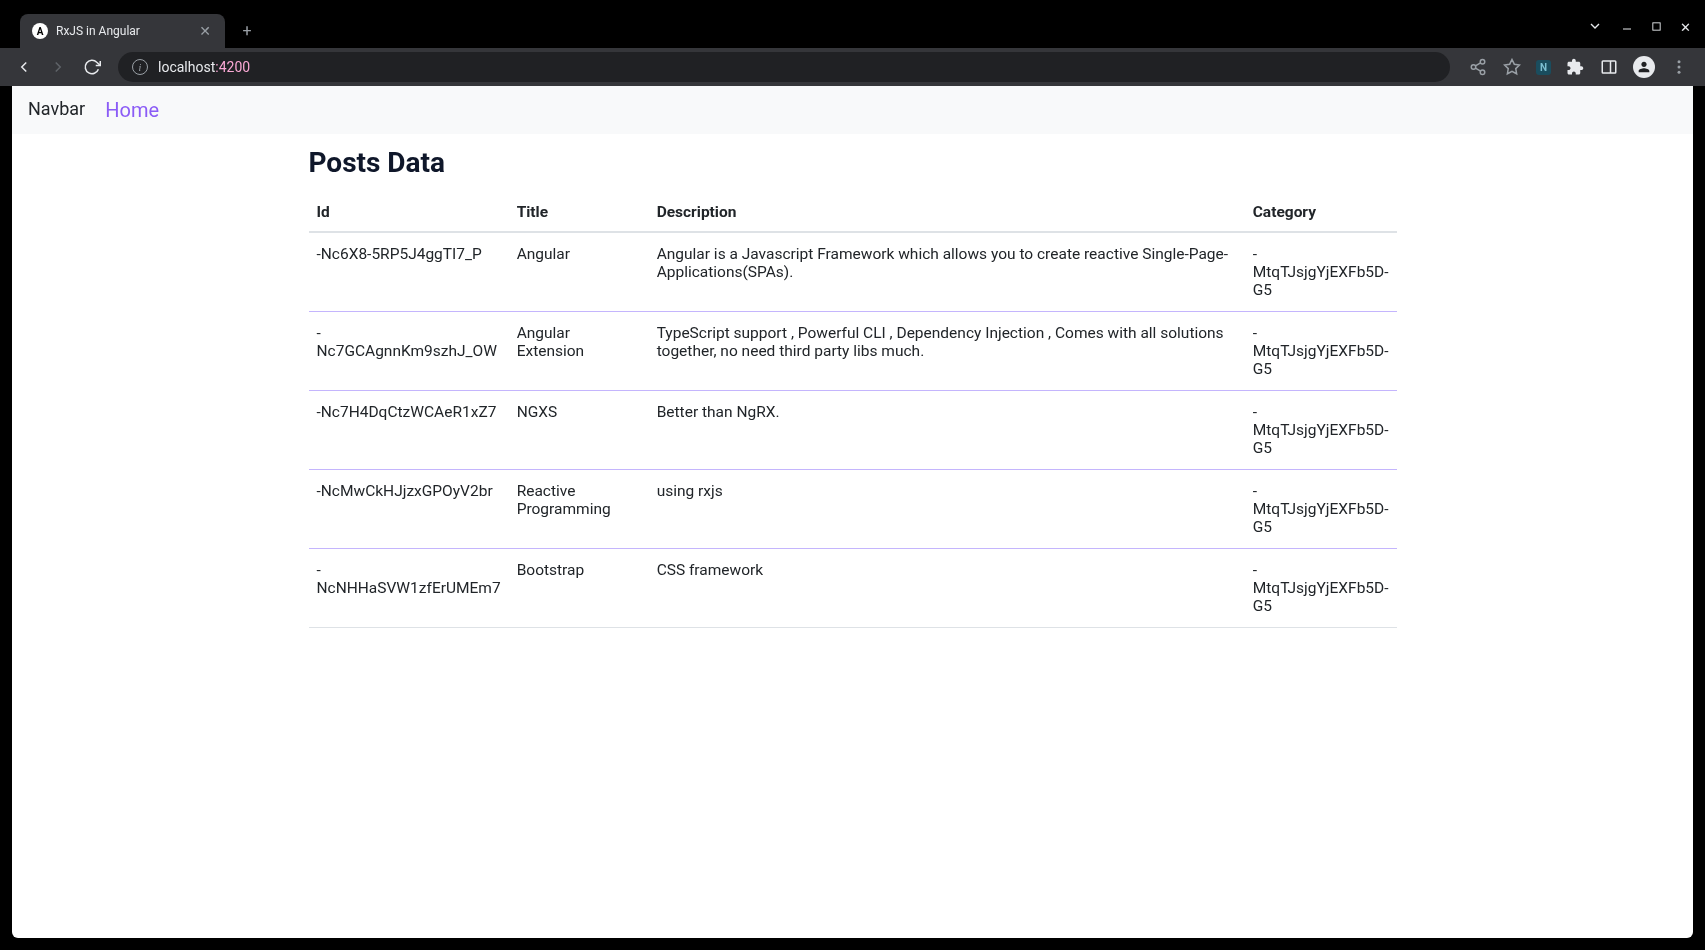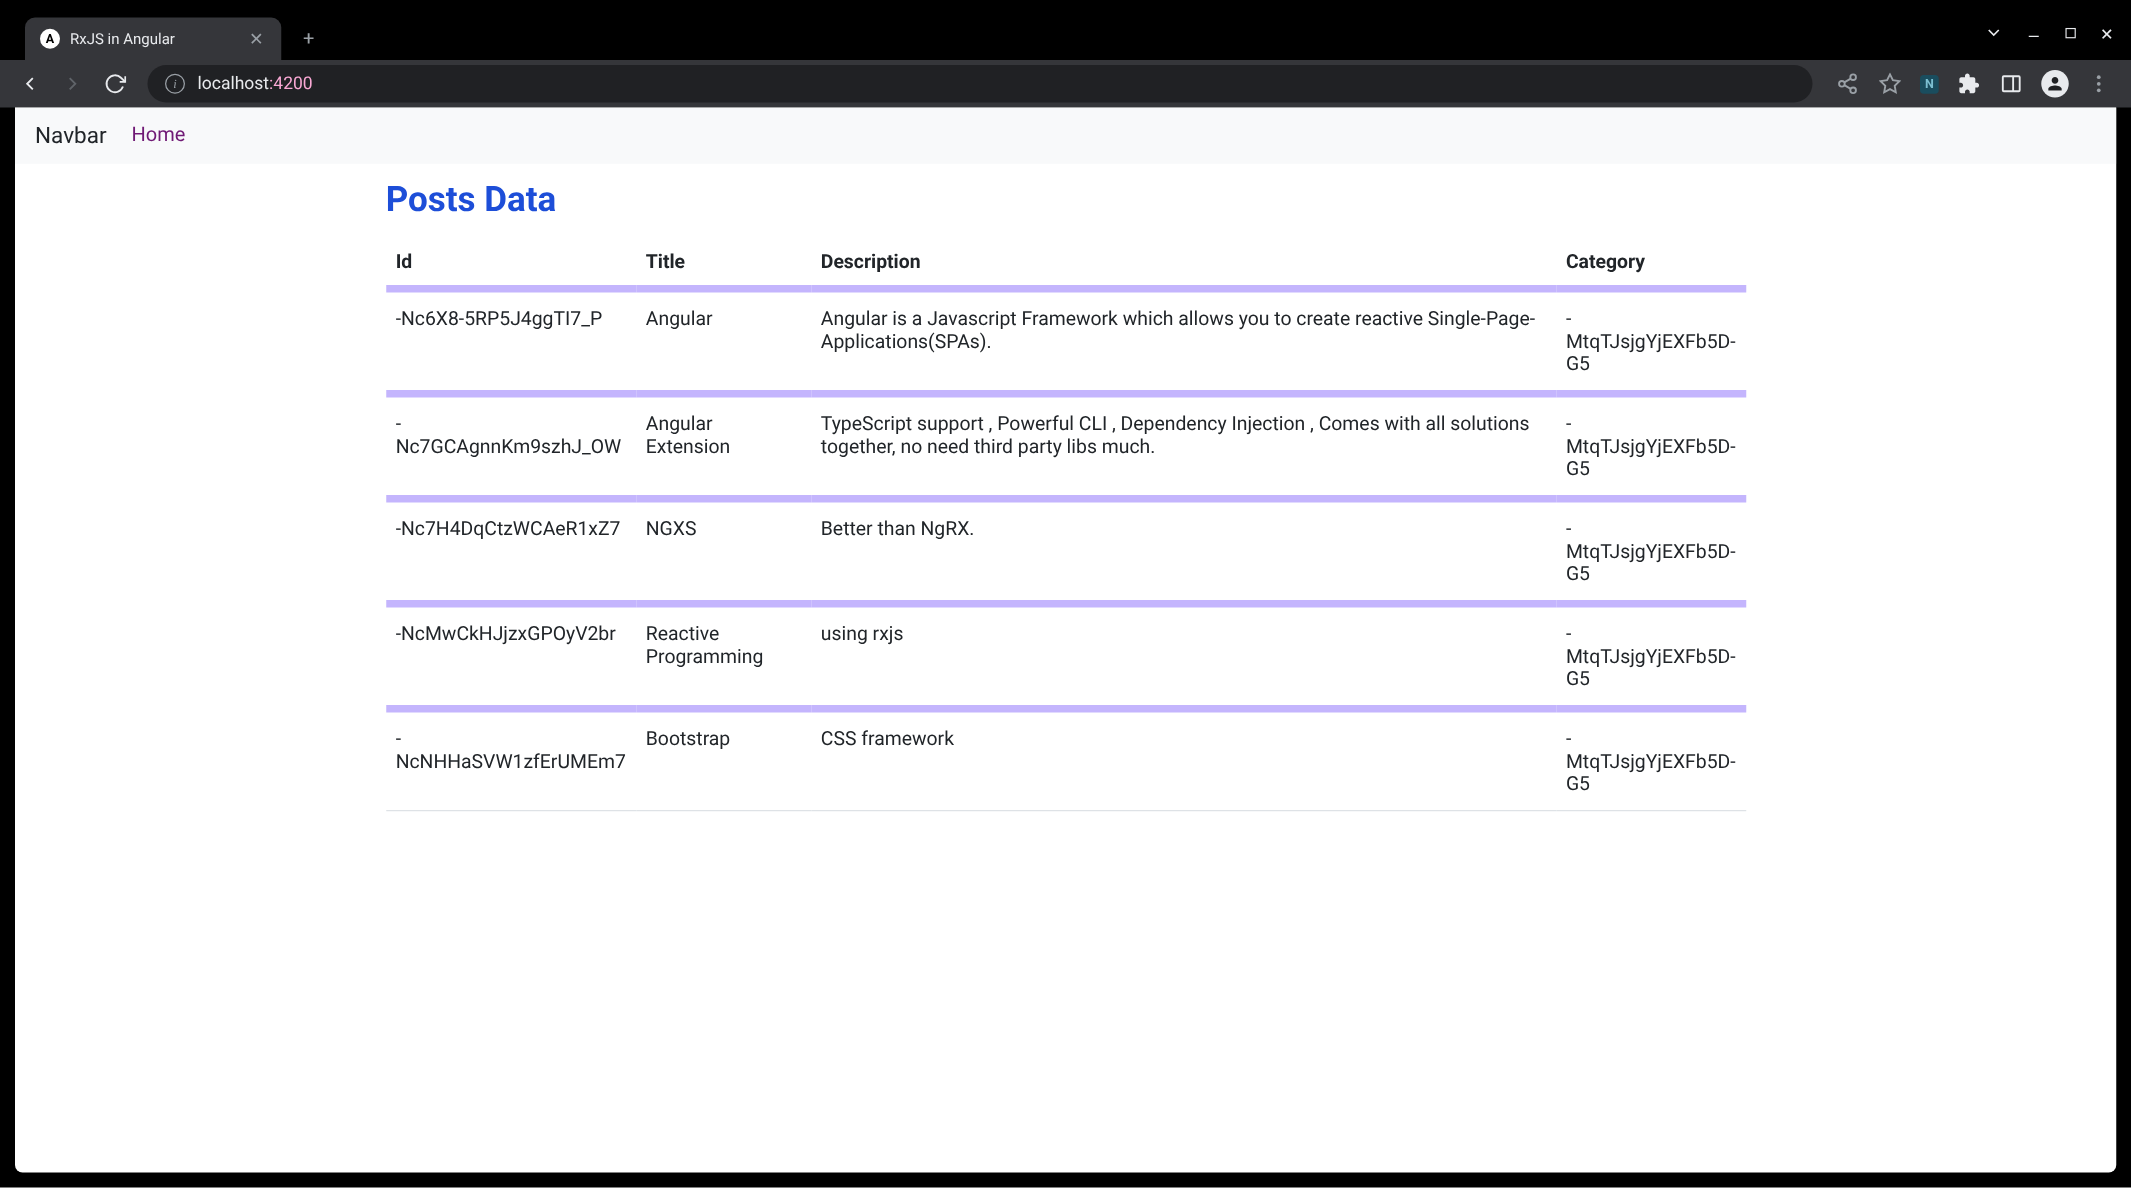--- a/index.html
+++ b/index.html
@@ -236,55 +236,55 @@
       font-size: 18px;
       color: #212529;
     }
     
     .navbar-brand {
       font-weight: 400;
       color: #212529;
     }
     
     .navbar-link {
-      font-size: 16px;
-      color: #701a75;
+      font-size: 20px;
+      color: #8b5cf6;
       cursor: pointer;
     }
     
     .container {
       max-width: 1120px;
       margin: 0 auto;
       padding: 12px 16px;
     }
     
     h2 {
       font-size: 28px;
       font-weight: 700;
-      color: #1d4ed8;
+      color: #0f172a;
       margin-bottom: 14px;
     }
     
     table {
       width: 100%;
       border-collapse: collapse;
       font-size: 15.5px;
       color: #212529;
     }
     
     thead th {
       text-align: left;
       font-weight: 700;
       padding: 10px 8px;
       border-bottom: 2px solid #dee2e6;
     }
     
     tbody td {
       padding: 12px 8px;
-      border-top: 6px solid #c4b5fd;
+      border-top: 1px solid #c4b5fd;
       vertical-align: top;
       margin-top: 32px;
     }
     
     tbody tr:last-child td {
       border-bottom: 1px solid #dee2e6;
     }
     
     .col-id { width: 180px; }
     .col-title { width: 140px; }

